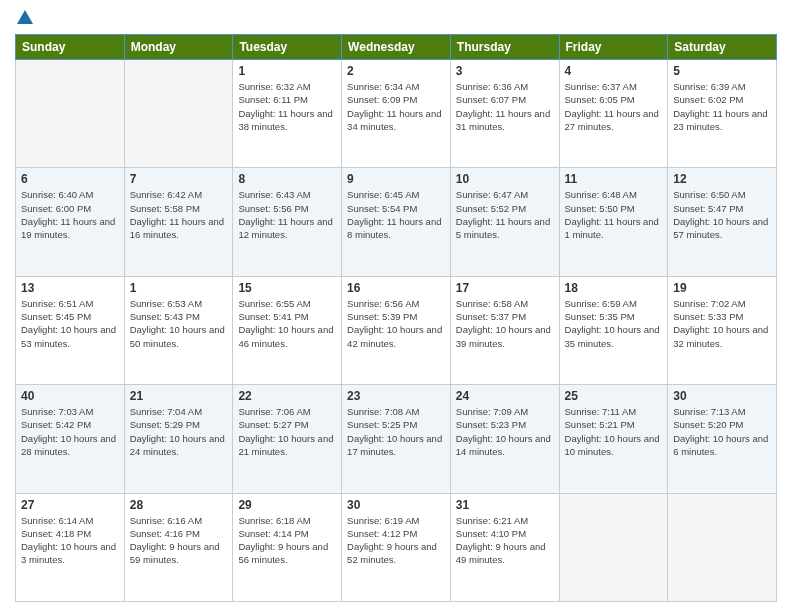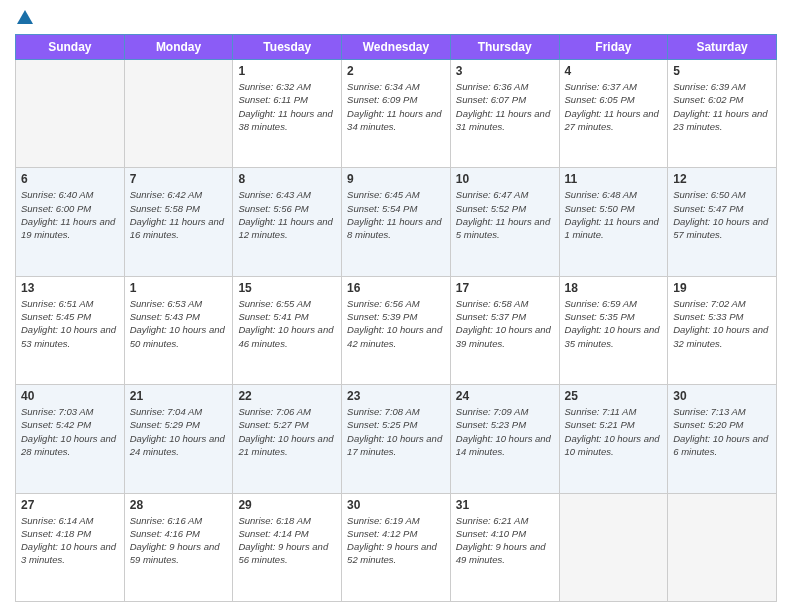--- a/index.html
+++ b/index.html
@@ -65,23 +65,23 @@
       color: #555;
     }
     .calendar {
       flex: 1;
       border: 1px solid #ccc;
       border-collapse: collapse;
       width: 100%;
       table-layout: fixed;
     }
     .calendar th {
-      background: #8b5cf6;
+      background: #4d7c0f;
       color: #fff;
-      text-align: center;
+      text-align: left;
       padding: 5px 6px;
       font-size: 12px;
       font-weight: bold;
       border: 1px solid #5090cc;
     }
     .calendar td {
       border: 1px solid #ccc;
       vertical-align: top;
       padding: 4px 5px;
       font-size: 10px;
@@ -95,21 +95,20 @@
     .day-num {
       font-size: 12px;
       font-weight: bold;
       margin-bottom: 2px;
       display: block;
     }
     .day-info {
       font-size: 9.5px;
       color: #444;
       line-height: 1.4;
-      font-style: italic;
     }
     tr:nth-child(odd) td:not(.empty) {
       background: #fff;
     }
     tr:nth-child(even) td:not(.empty) {
       background: #f0f5fa;
     }
   </style>
 </head>
 <body>

